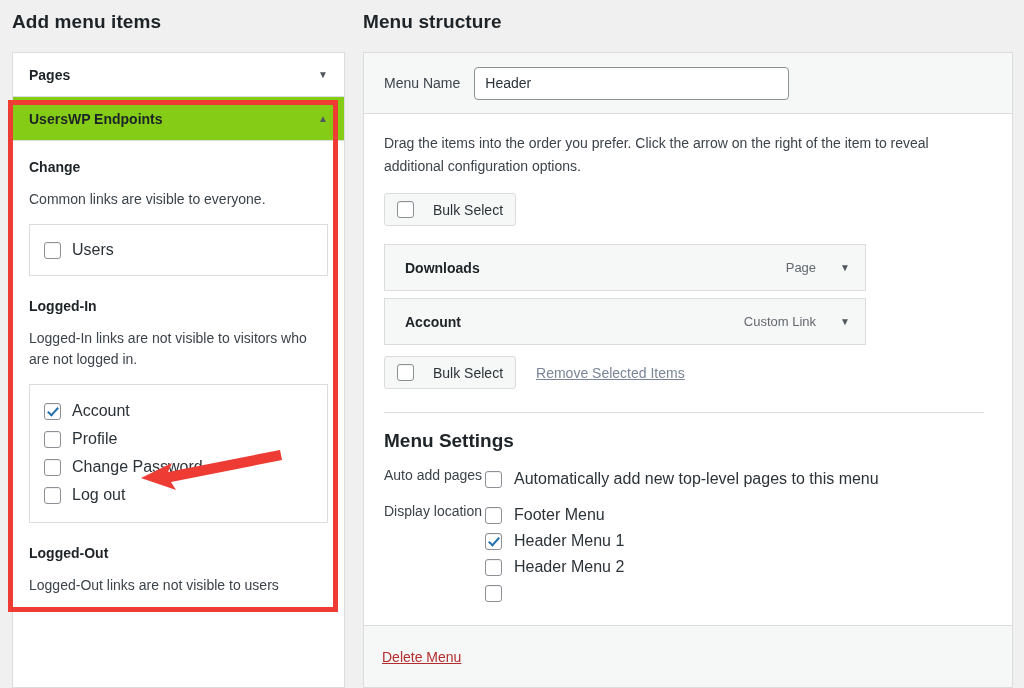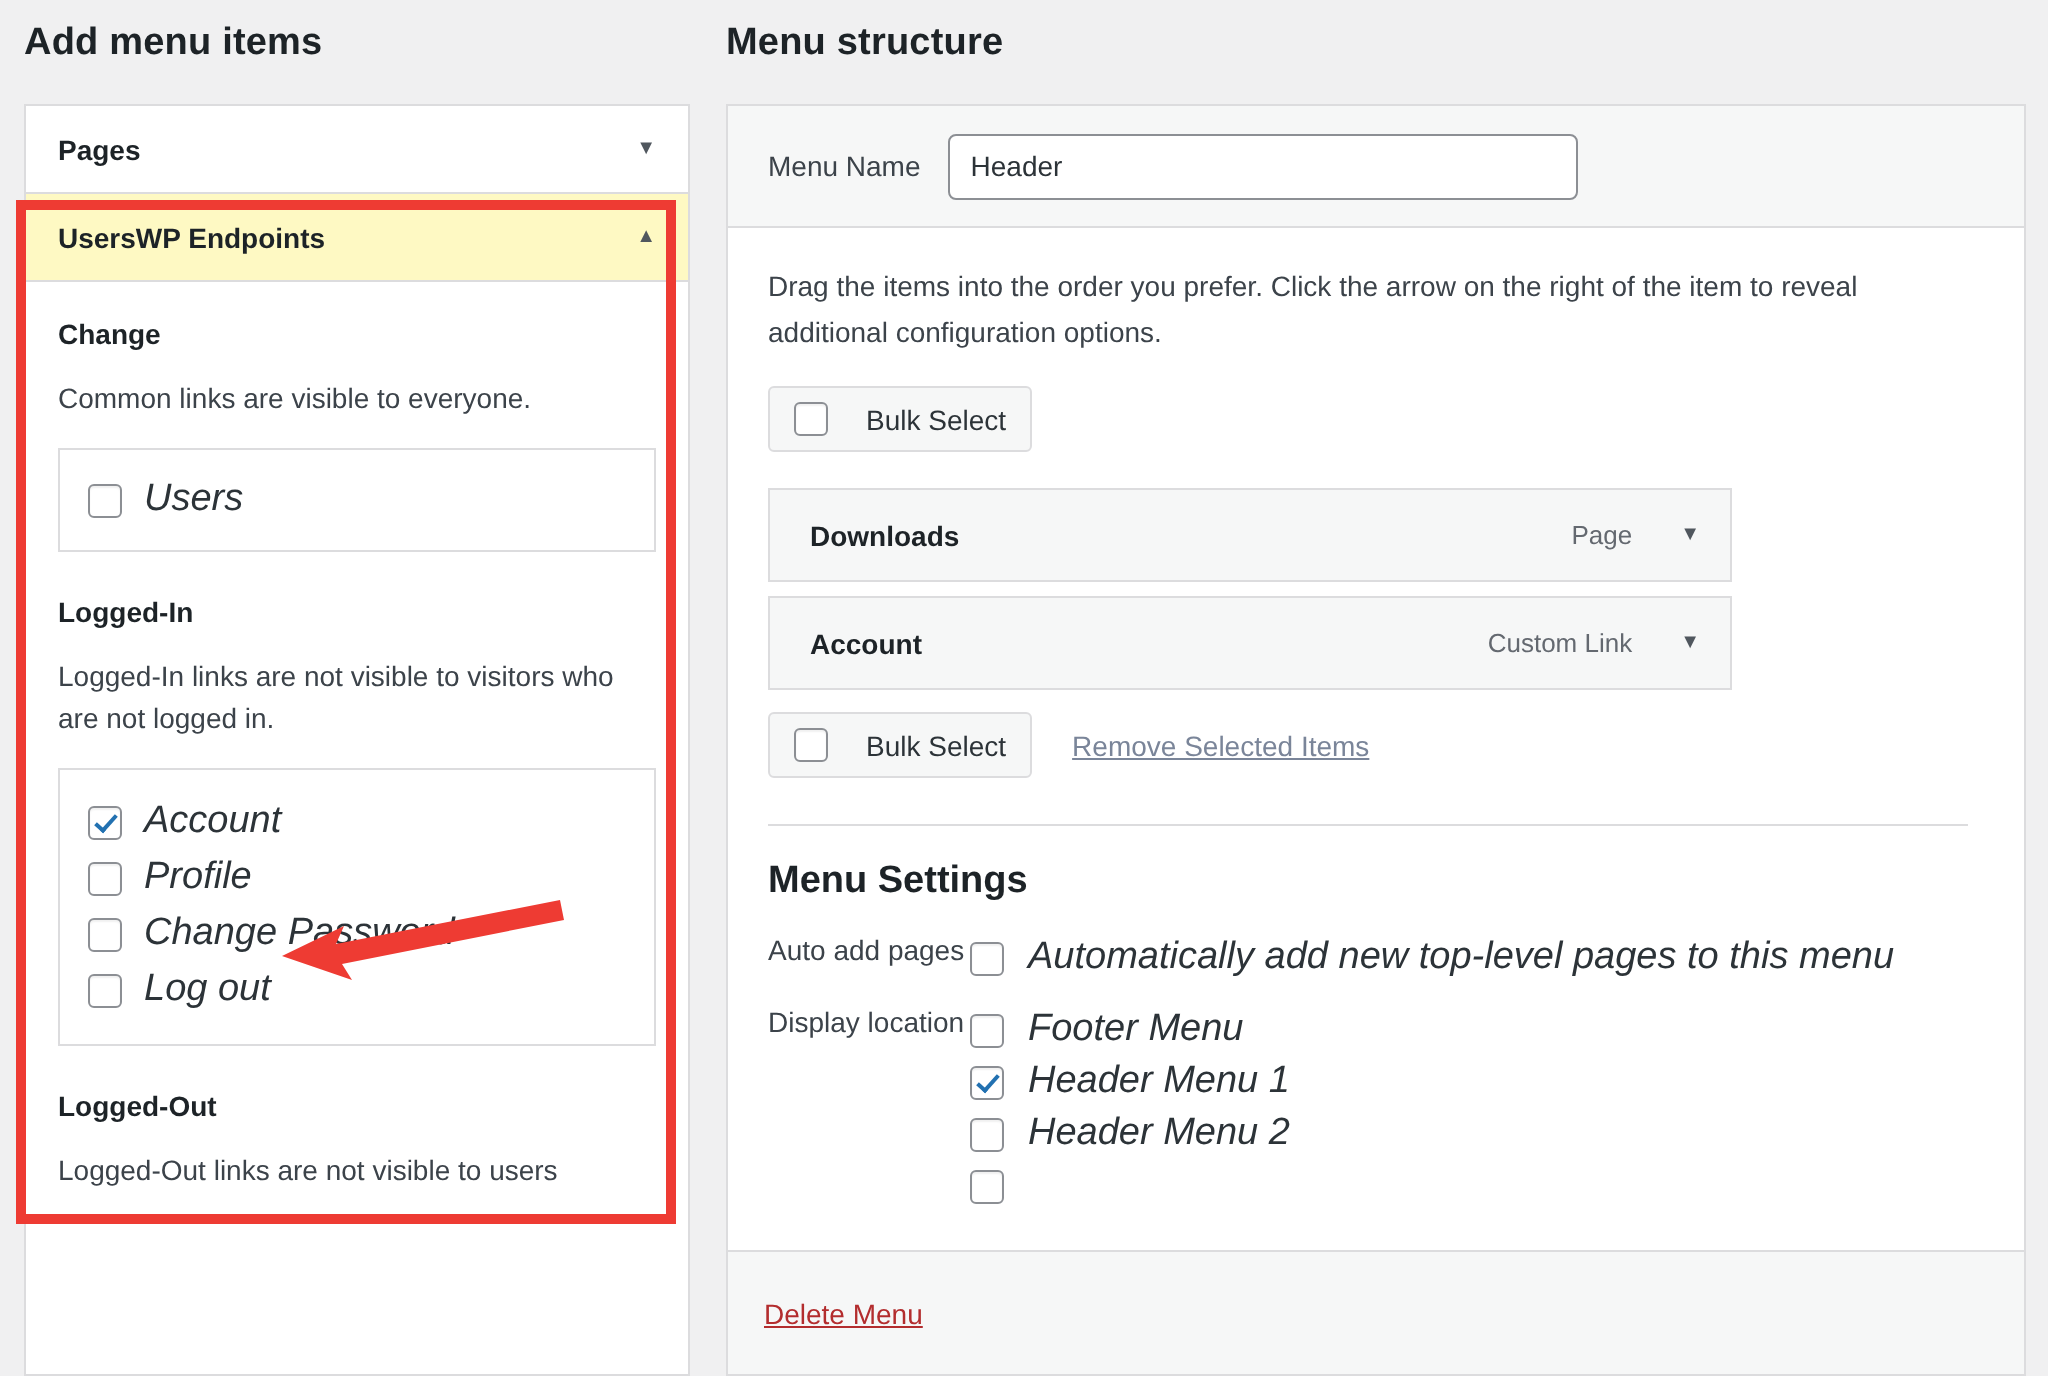--- a/index.html
+++ b/index.html
@@ -51,21 +51,21 @@
     justify-content: space-between;
     padding: 0 16px;
     box-sizing: border-box;
     font-weight: 600;
     font-size: 14px;
     color: #1d2327;
     border-bottom: 1px solid #dcdcde;
     background: #fff;
   }
   .accordion-header.open {
-    background: #fef9c3;
+    background: #84cc16;
     text-align: center;
   }
   .chev {
     color: #50575e;
     font-size: 10px;
     line-height: 1;
   }
   .acc-body {
     padding: 16px 16px 6px 16px;
   }
@@ -86,24 +86,23 @@
     background: #fff;
     padding: 11px 14px;
     box-sizing: border-box;
   }
   .chk-row {
     display: flex;
     align-items: center;
     height: 28px;
   }
   .chk-row .lbl {
-    font-size: 19px;
+    font-size: 16px;
     color: #2c3338;
     margin-left: 11px;
-    font-style: italic;
   }
 
   
   .cbx {
     width: 17px;
     height: 17px;
     border: 1px solid #8c8f94;
     border-radius: 3px;
     background: #fff;
     box-sizing: border-box;

